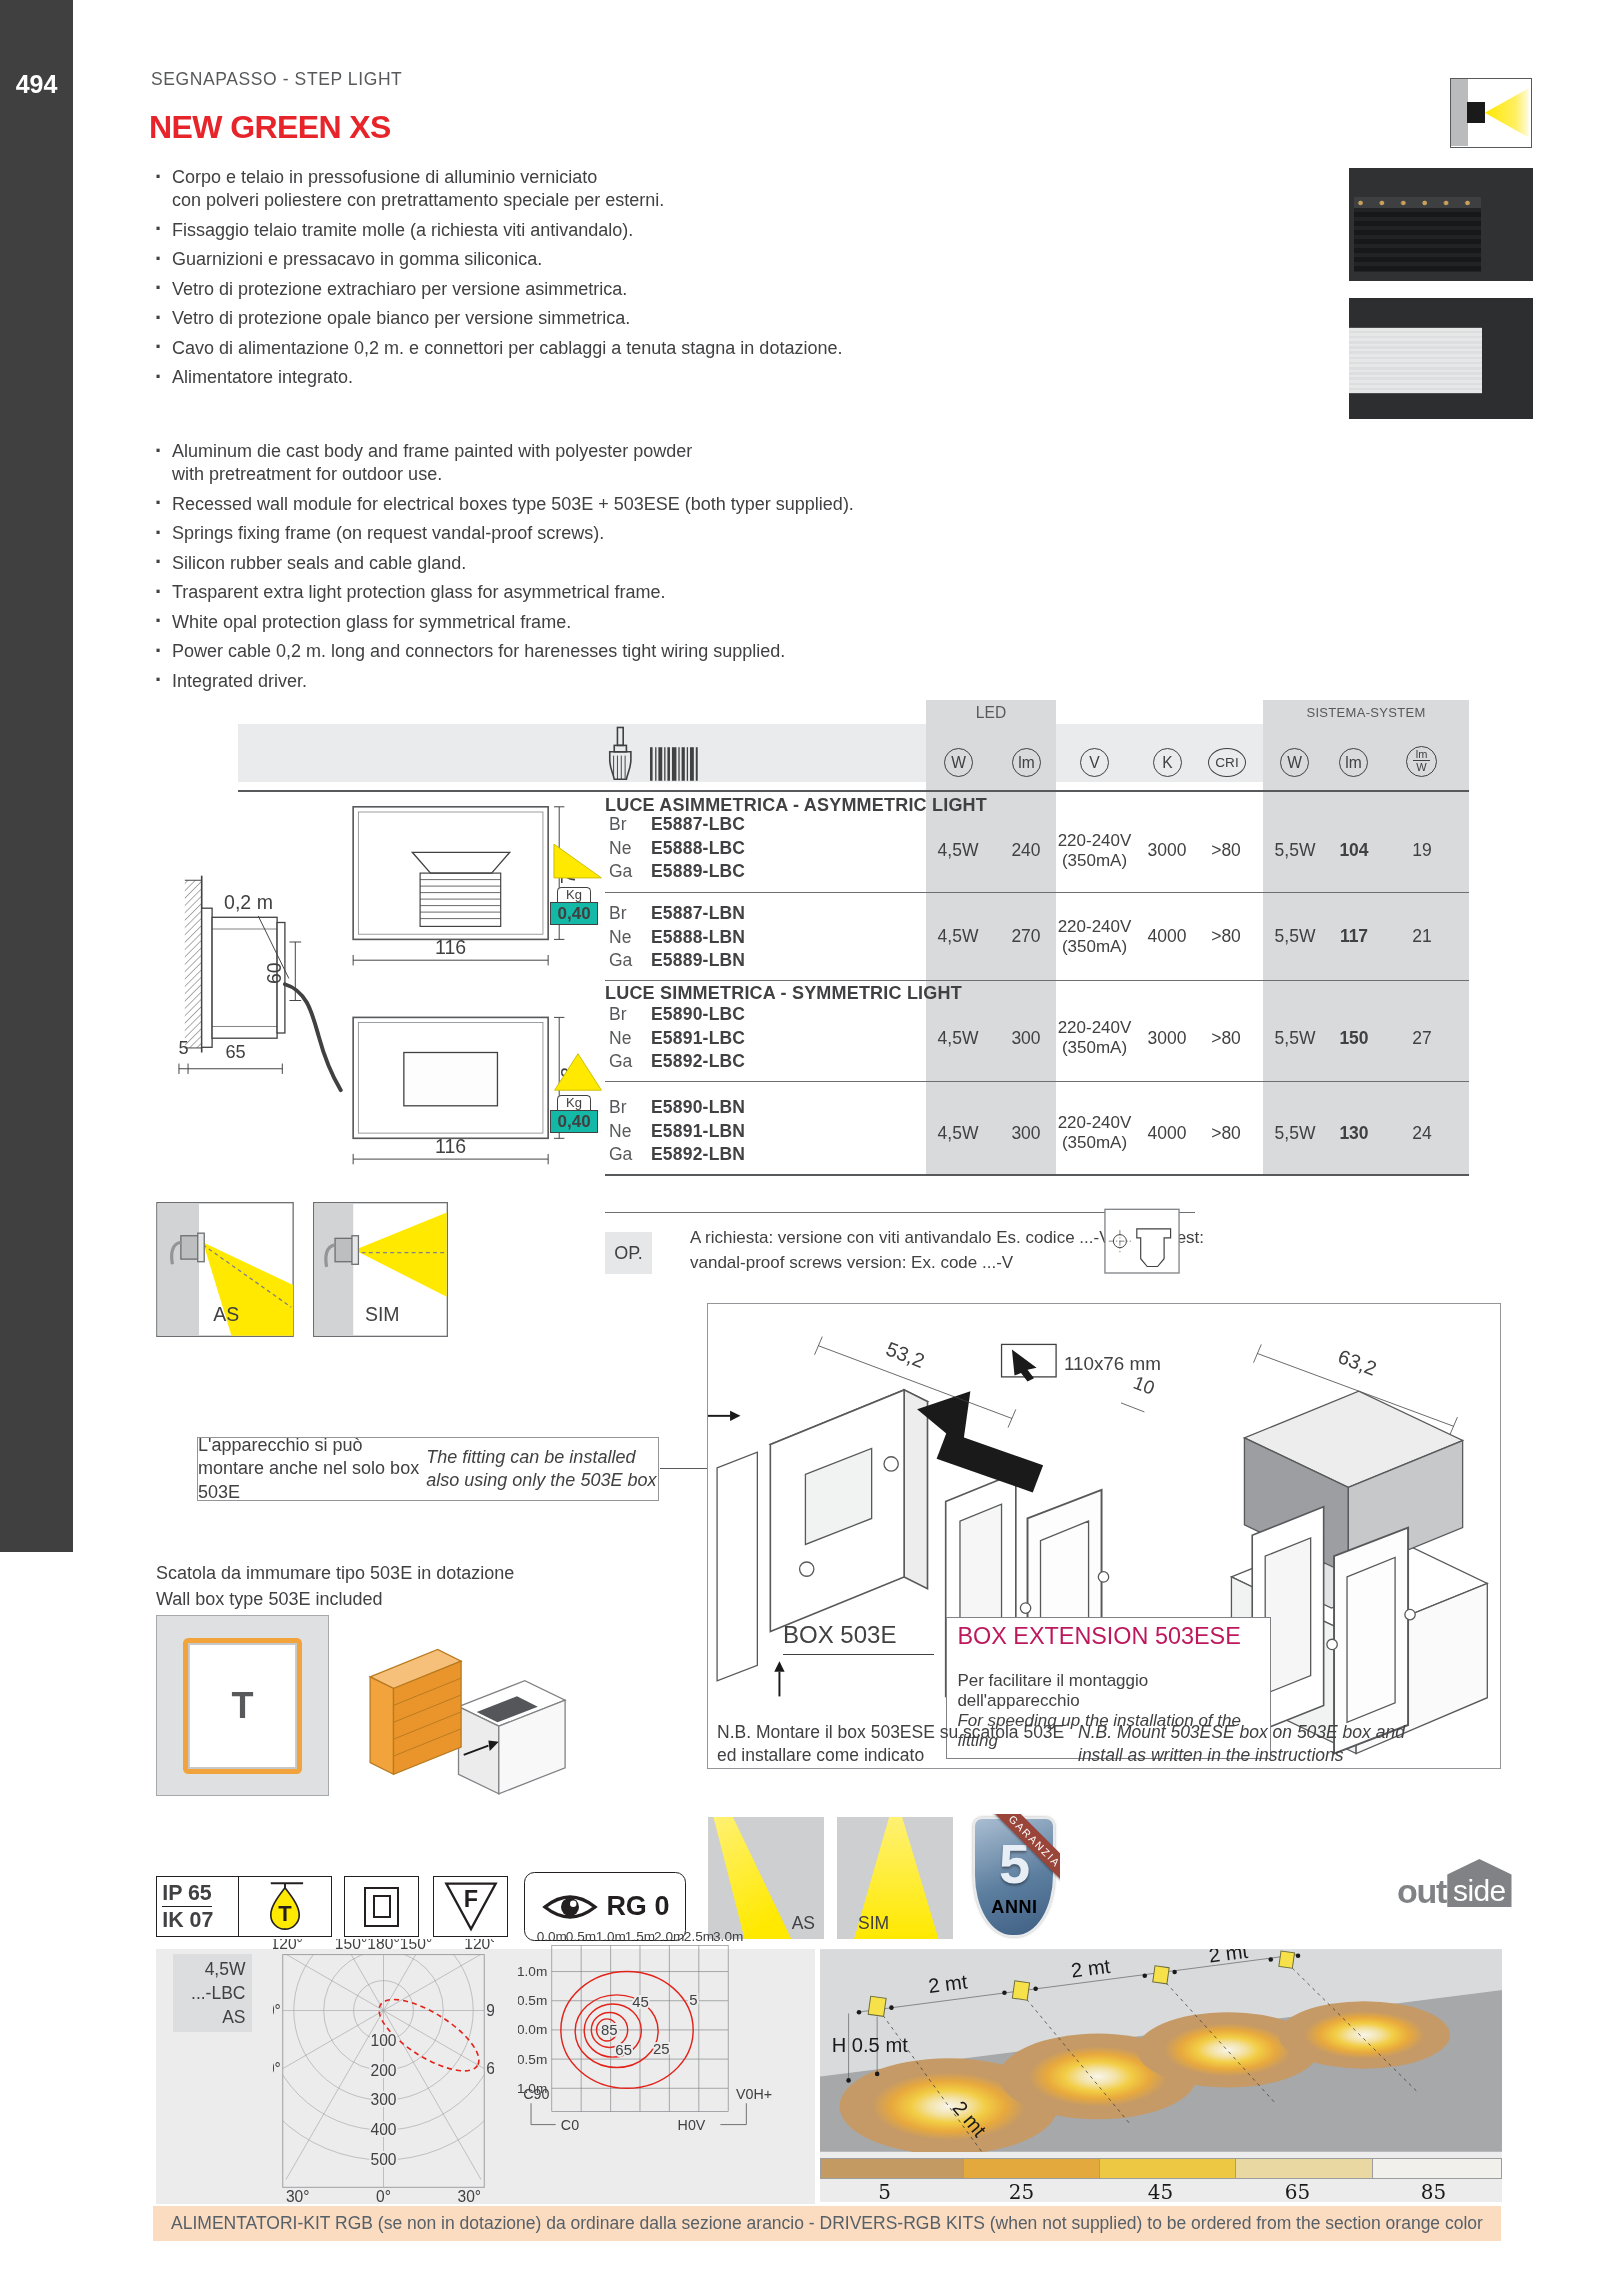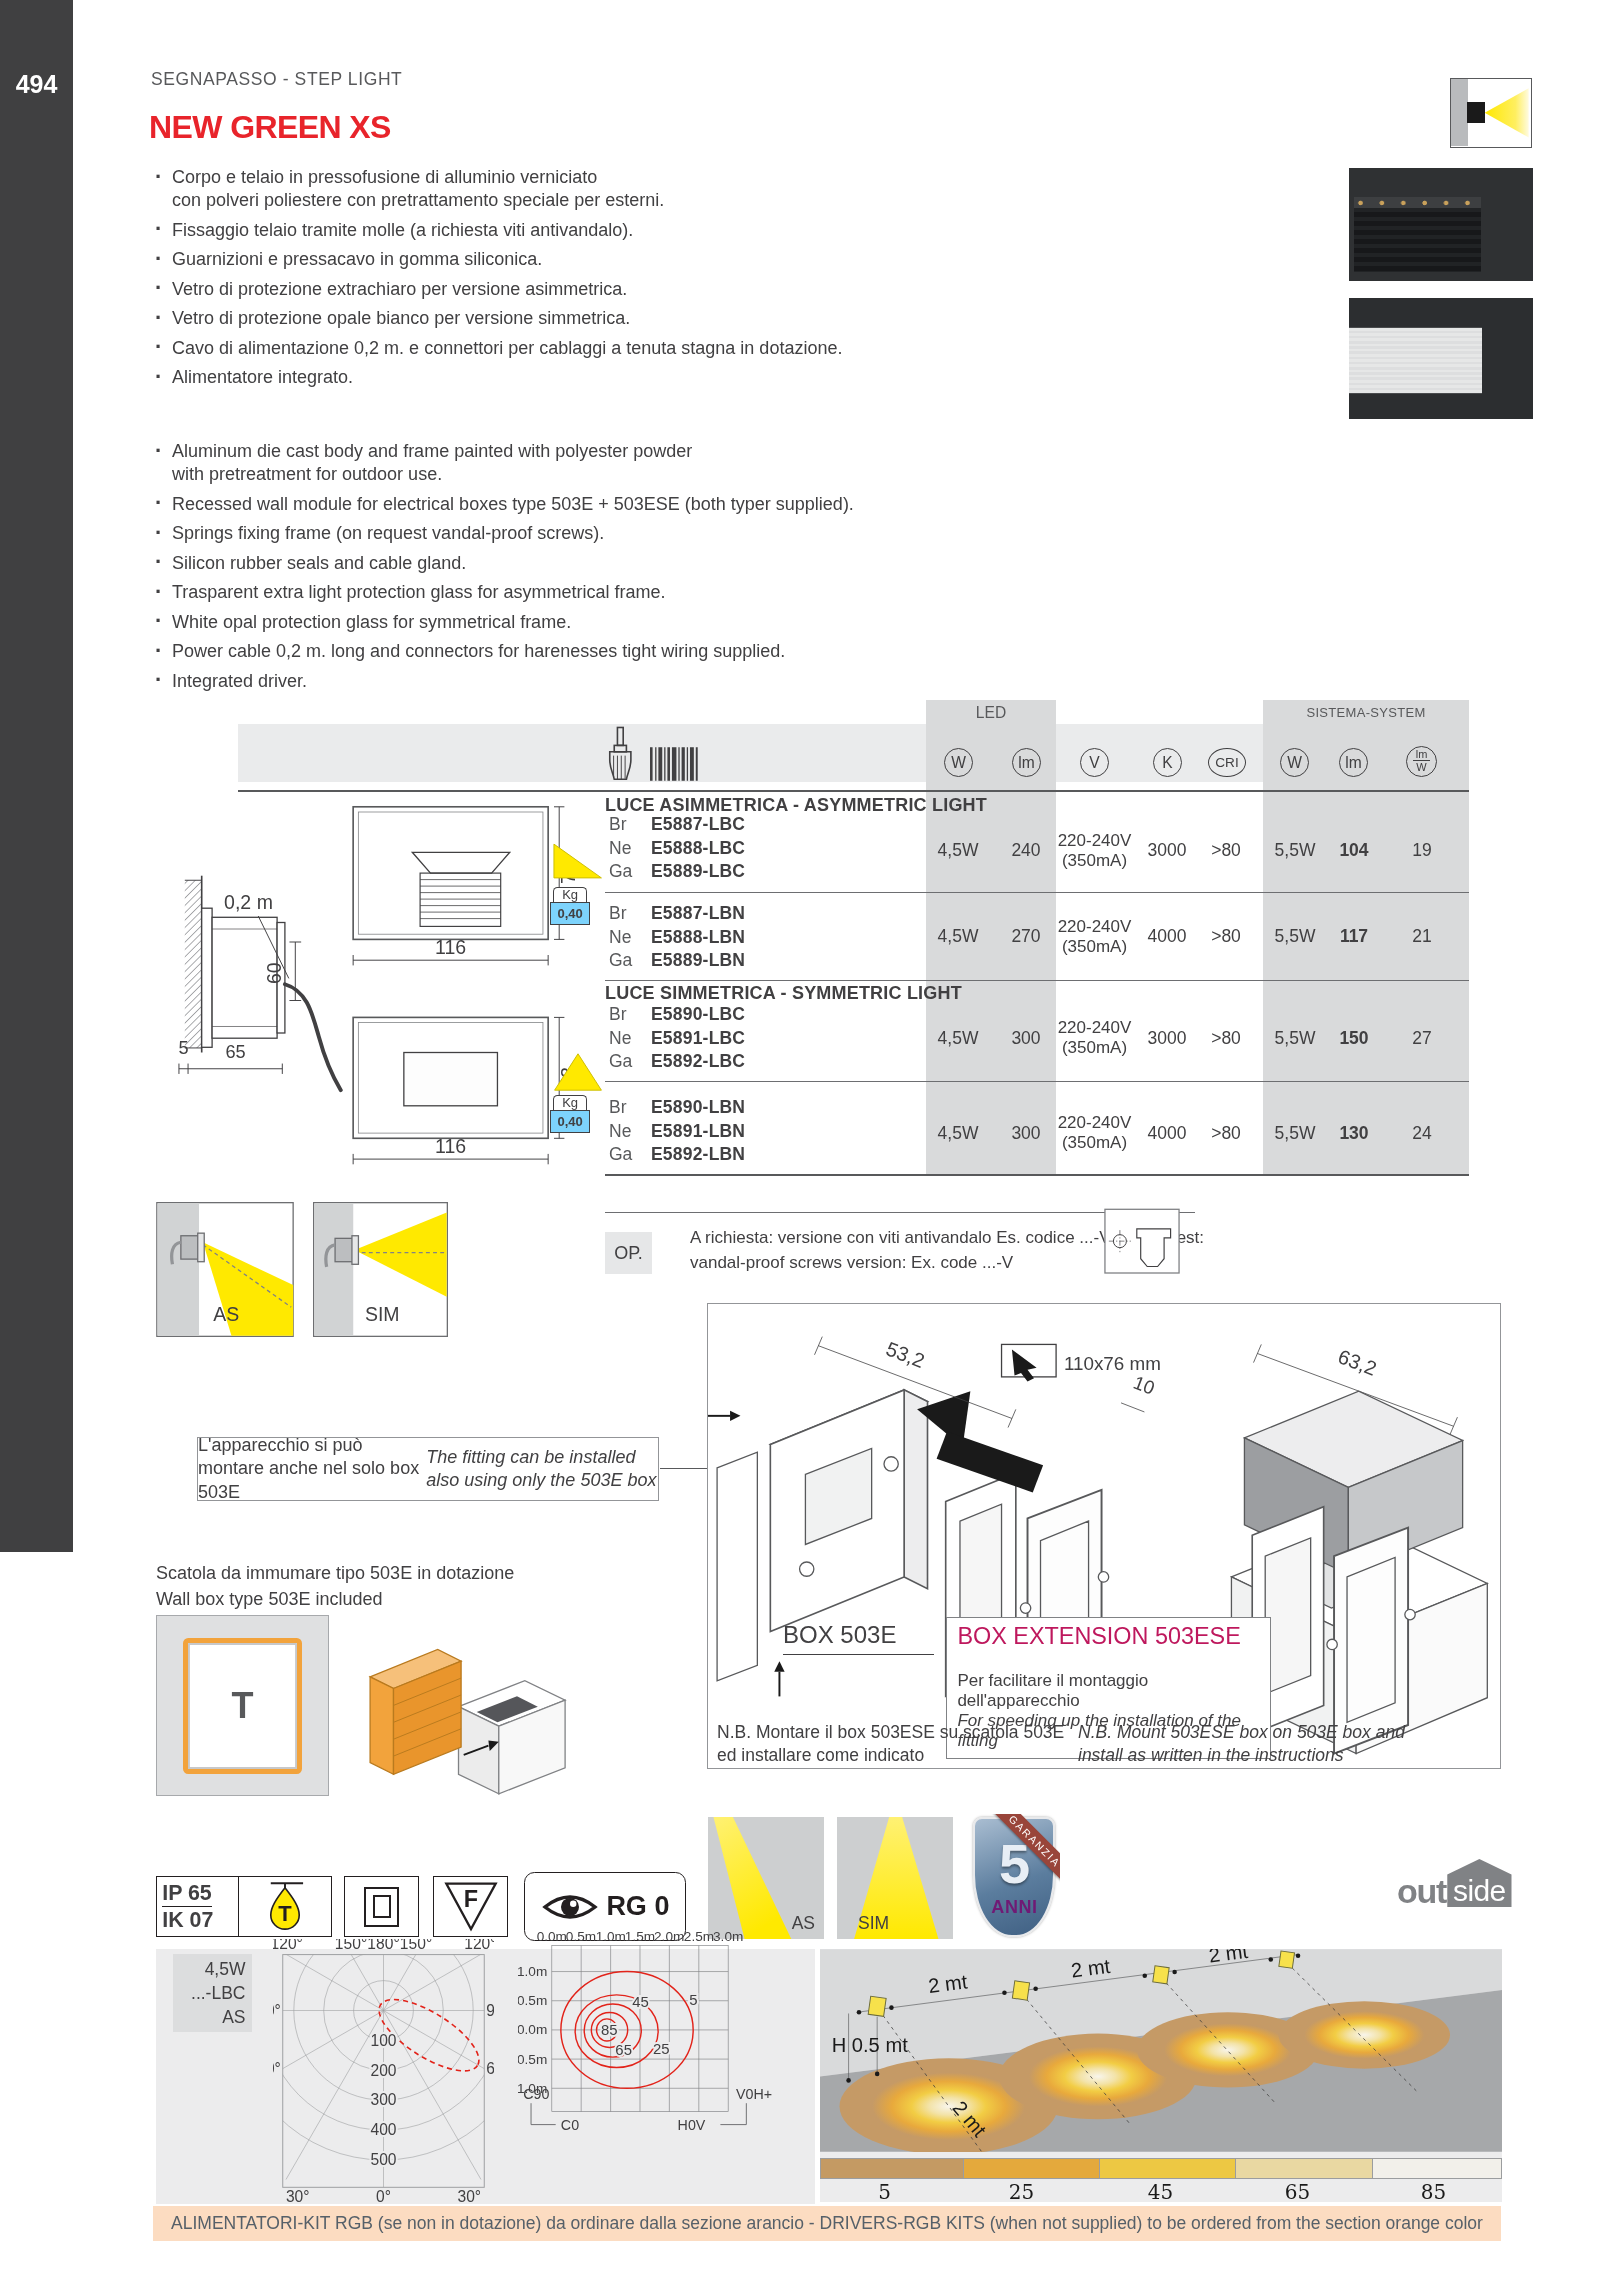--- a/index.html
+++ b/index.html
@@ -25,21 +25,21 @@
         display:flex;flex-direction:column;align-items:center;justify-content:center;font-size:15.6px;color:#414042;box-sizing:border-box}
   .cell{position:absolute;display:flex;flex-direction:column;align-items:center;justify-content:center;text-align:center;font-size:17.5px;color:#414042}
   .sect{position:absolute;font-weight:bold;font-size:18px;color:#414042;letter-spacing:0.2px}
   .rowline{display:flex;gap:13px;height:23.4px;align-items:center}
   .finl{width:29px;font-size:17.5px;color:#58595b}
   .codel{font-size:17.5px;font-weight:bold;color:#414042;letter-spacing:0.2px}
   .hr{position:absolute;background:#6d6e71}
   
   .kg{position:absolute;display:flex;flex-direction:column;align-items:center}
   .kgt{font-size:13px;border:1.3px solid #414042;border-bottom:none;padding:0 7.8px;border-radius:4.5px 4.5px 0 0;line-height:14.3px;background:#fff}
-  .kgv{font-size:13px;font-weight:bold;border:1.9px solid #414042;padding:0.6px 6.5px;line-height:19.5px;background:#7dd3fc}
+  .kgv{font-size:17px;font-weight:bold;border:1.9px solid #414042;padding:0.6px 6.5px;line-height:19.5px;background:#14b8a6}
   
   .card{position:absolute;background:#fff;border:1.6px solid #231f20;box-sizing:border-box;display:flex;align-items:center;justify-content:center}
   .beamcard{position:absolute;background:#cdcfd0;overflow:hidden}
   .beamlabel{position:absolute;font-size:17.5px;color:#414042}
   svg text{font-family:"Liberation Sans","DejaVu Sans",sans-serif}
   .halo{paint-order:stroke;stroke:#ececed;stroke-width:6px}
 </style>
 </head>
 <body>
 
@@ -538,21 +538,21 @@
             <stop offset="1" stop-color="#ffe900"></stop>
           </linearGradient>
         </defs>
       <polygon points="80,0 100,0 156,188 26,188" fill="url(#simg)"></polygon>
       </svg>
     <span class="beamlabel" style="left:21px;bottom:5.2px">SIM</span>
   </div>
   <div class="a" style="left:969px;top:1814px;width:91px;height:127px;overflow:hidden">
     <div style="position:absolute;left:3.9px;top:2.6px;width:82px;height:120px;background:linear-gradient(160deg,#a9bdd1,#5b7d9e 55%,#3f5f82);border:2.6px solid #e8e9eb;border-radius:9px 9px 39px 39px / 9px 9px 62px 62px;box-sizing:border-box;box-shadow:0 0 2.6px rgba(0,0,0,.35)"></div>
     <div style="position:absolute;left:0;top:22px;width:91px;text-align:center;font-size:56px;font-weight:bold;color:#e8eef5;text-shadow:0 1.9px 2.6px rgba(0,0,0,.4);line-height:56px">5</div>
-    <div style="position:absolute;left:0;top:83px;width:91px;text-align:center;font-size:18px;font-weight:bold;color:#701a75;letter-spacing:0.6px">ANNI</div>
+    <div style="position:absolute;left:0;top:83px;width:91px;text-align:center;font-size:18px;font-weight:bold;color:#000000;letter-spacing:0.6px">ANNI</div>
     <div style="position:absolute;right:-30px;top:18px;width:110px;height:18px;background:#99453a;color:#fff;font-size:10.4px;letter-spacing:1.9px;display:flex;align-items:center;justify-content:center;transform:rotate(45deg);box-shadow:0 1.3px 1.9px rgba(0,0,0,.3)">GARANZIA</div>
   </div>
 
   <div class="a" style="left:1397px;top:1859px;display:flex;align-items:flex-end">
     <span style="font-size:34px;font-weight:bold;color:#808285;letter-spacing:-1.3px;line-height:32px">out</span>
     <div style="background:#808285;clip-path:polygon(0 32%,50% 0,100% 32%,100% 100%,0 100%);padding:18px 5.8px 3.2px;margin-left:1.3px">
       <span style="font-size:30px;color:#fff;letter-spacing:-0.6px;line-height:27px">side</span>
     </div>
   </div>
 

